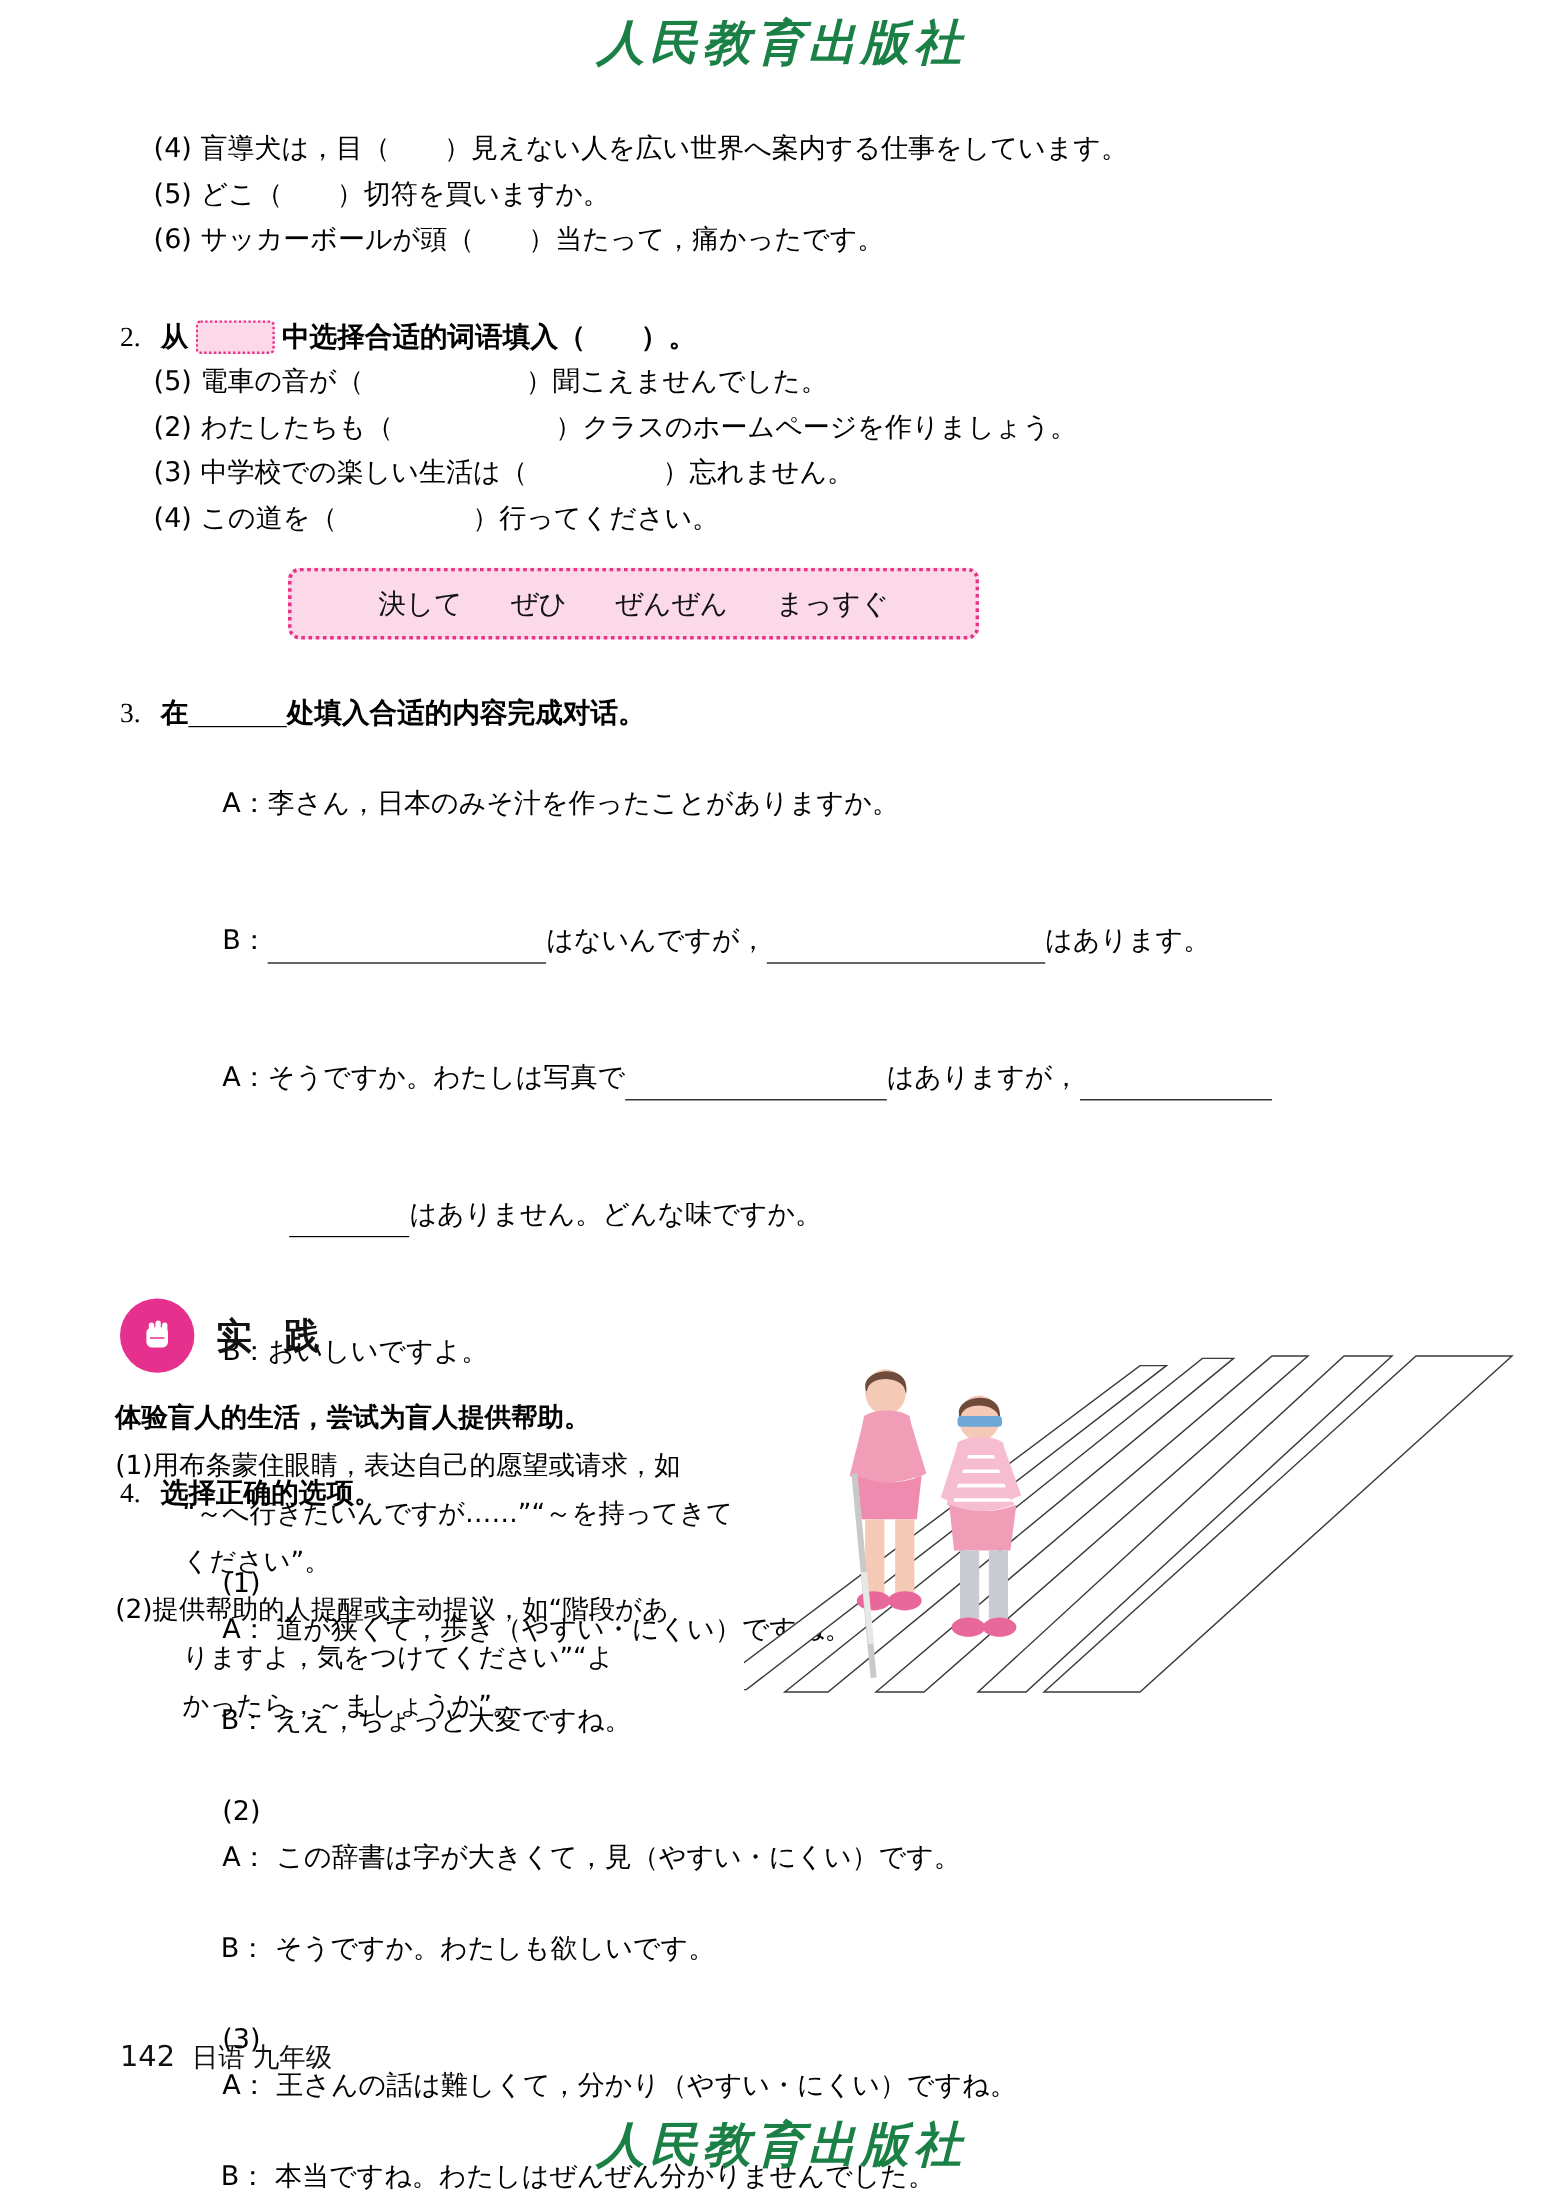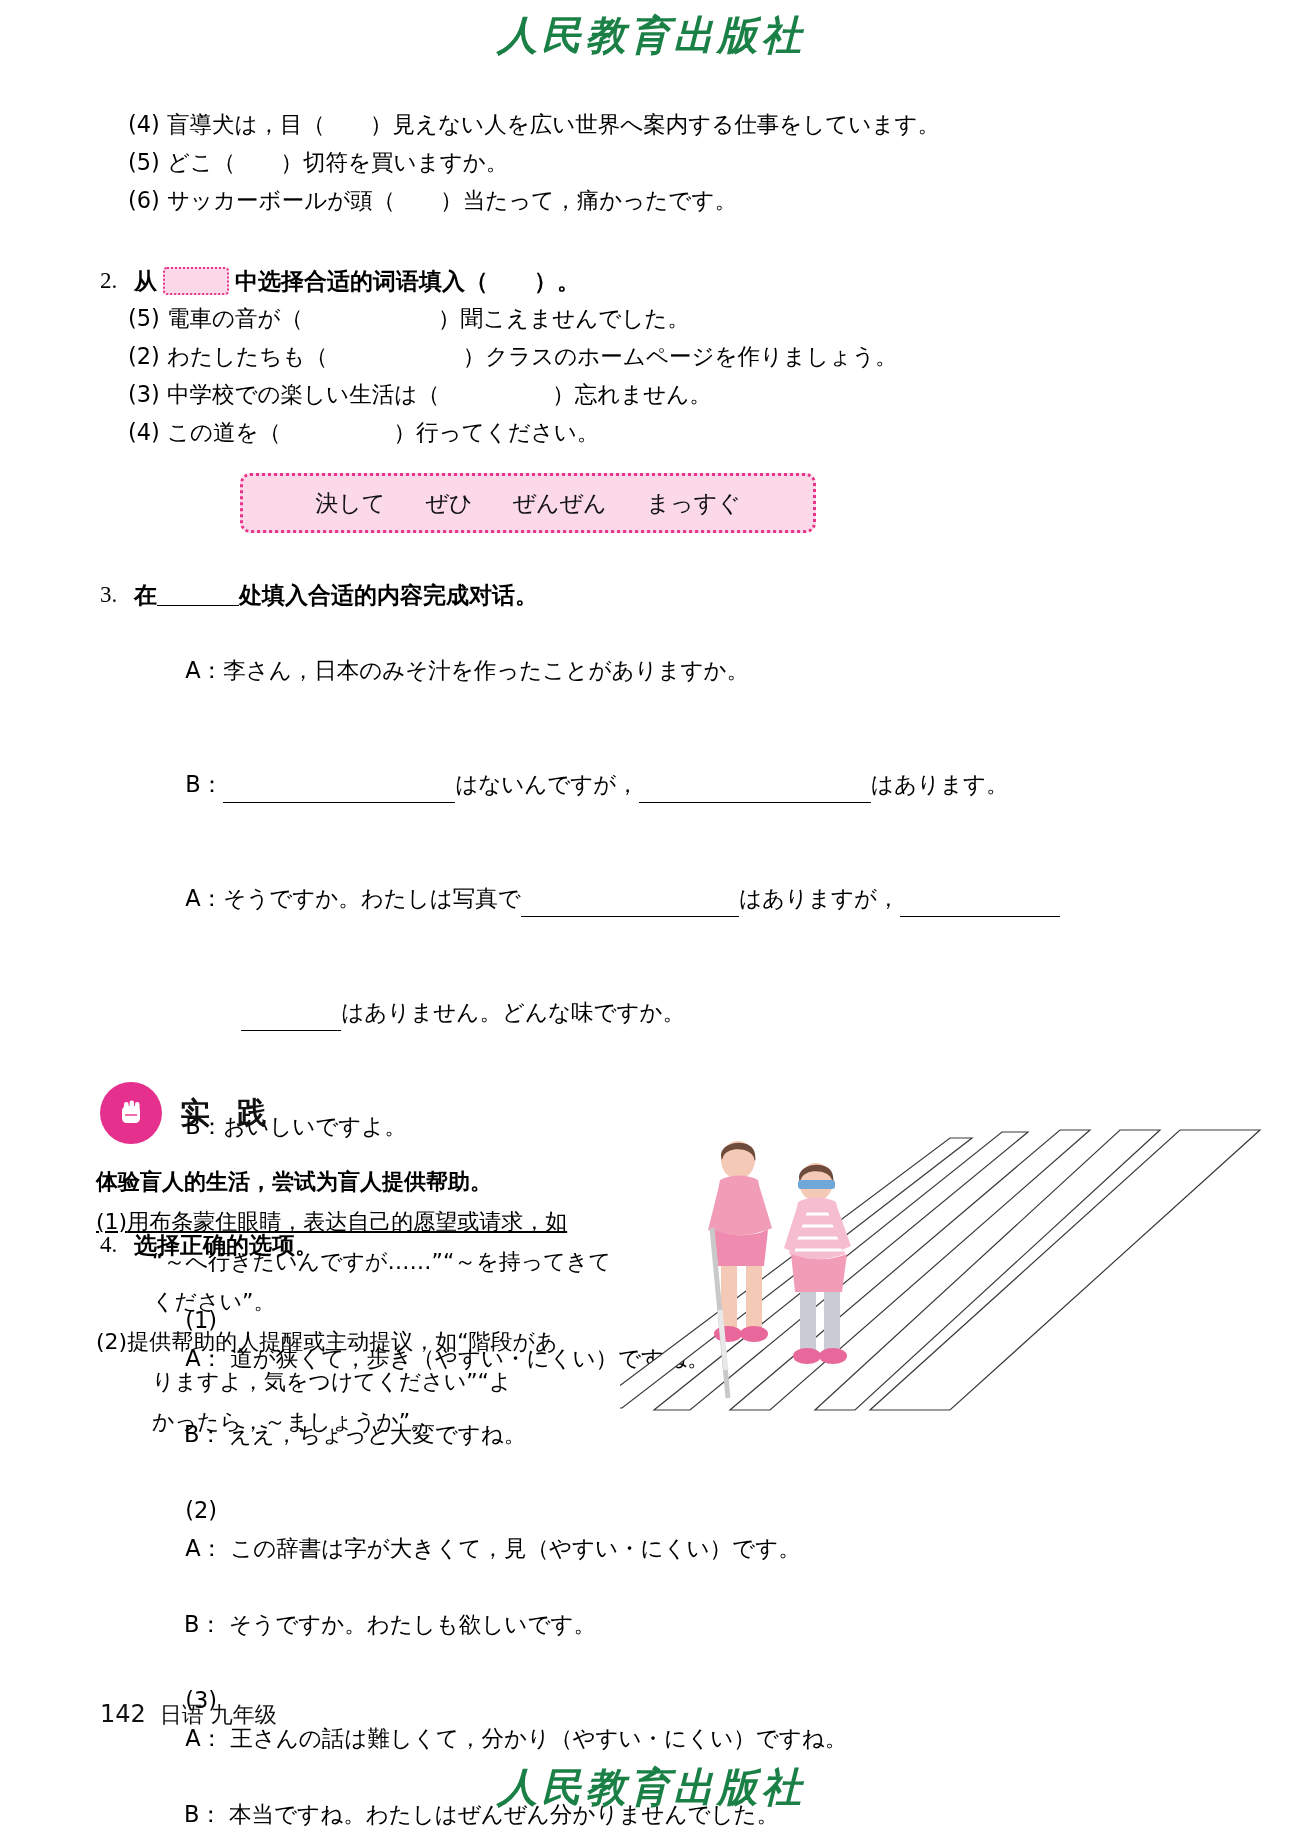--- a/index.html
+++ b/index.html
@@ -293,21 +293,21 @@
           <line x1="14" y1="22" x2="26" y2="22"></line>
         </g>
       </svg>
     </div>
     <div class="practice-title">实 践</div>
   </div>
 
   <div class="practice-body">
     <div class="line bold">体验盲人的生活，尝试为盲人提供帮助。</div>
 
-    <div class="line" style="padding-left:28px; text-indent:-28px;text-decoration:underline;">
+    <div class="line" style="padding-left:28px; text-indent:-28px;">
       <span>(1)</span><span>用布条蒙住眼睛，表达自己的愿望或请求，如</span>
     </div>
     <div class="line ind2">“～へ行きたいんですが……”“～を持ってきて</div>
     <div class="line ind2">ください”。</div>
 
     <div class="line" style="padding-left:28px; text-indent:-28px;">
       <span>(2)</span><span>提供帮助的人提醒或主动提议，如“階段があ</span>
     </div>
     <div class="line ind2">りますよ，気をつけてください”“よ</div>
     <div class="line ind2">かったら，～ましょうか”。</div>

